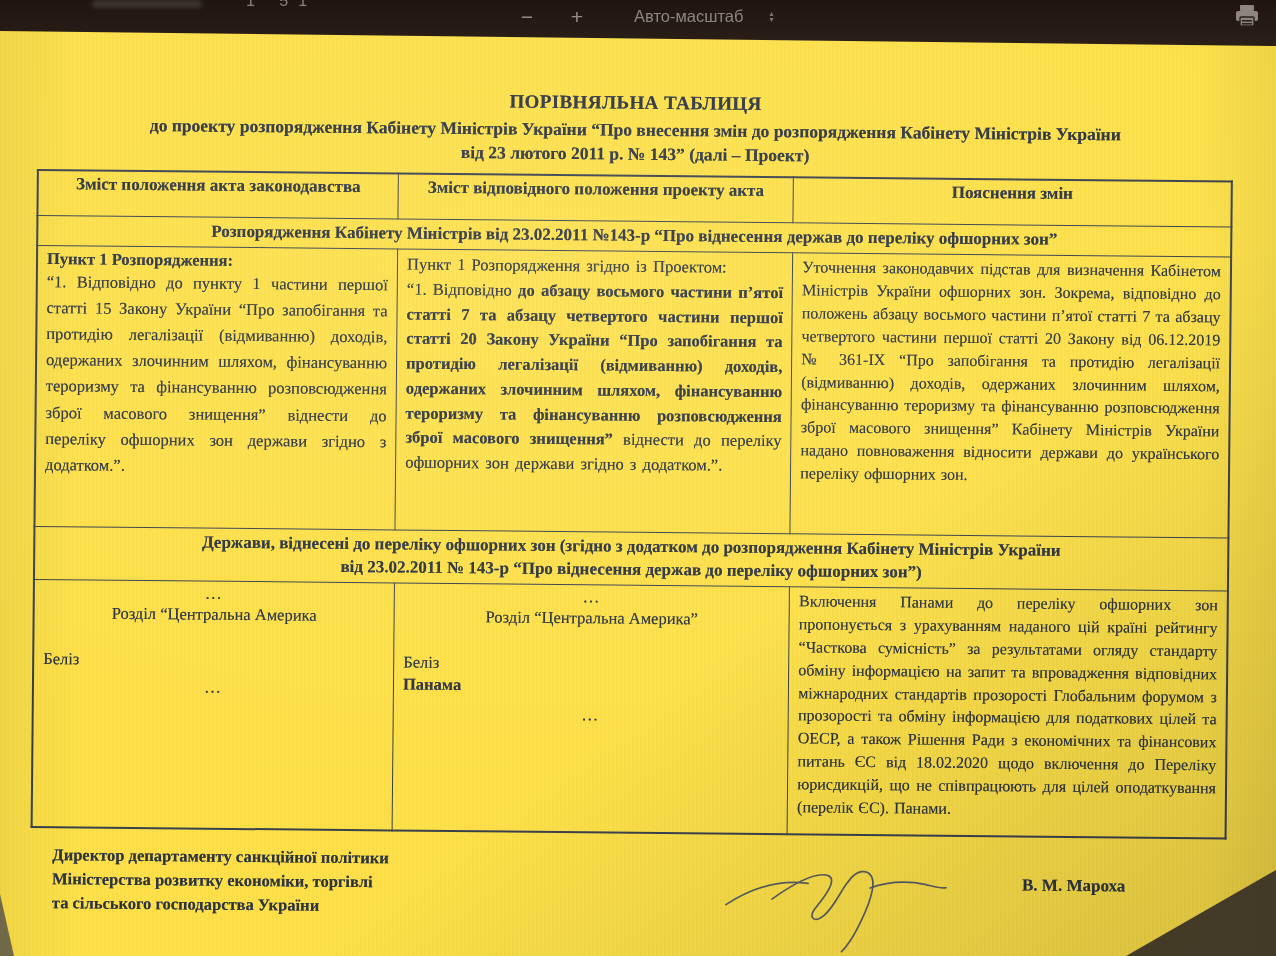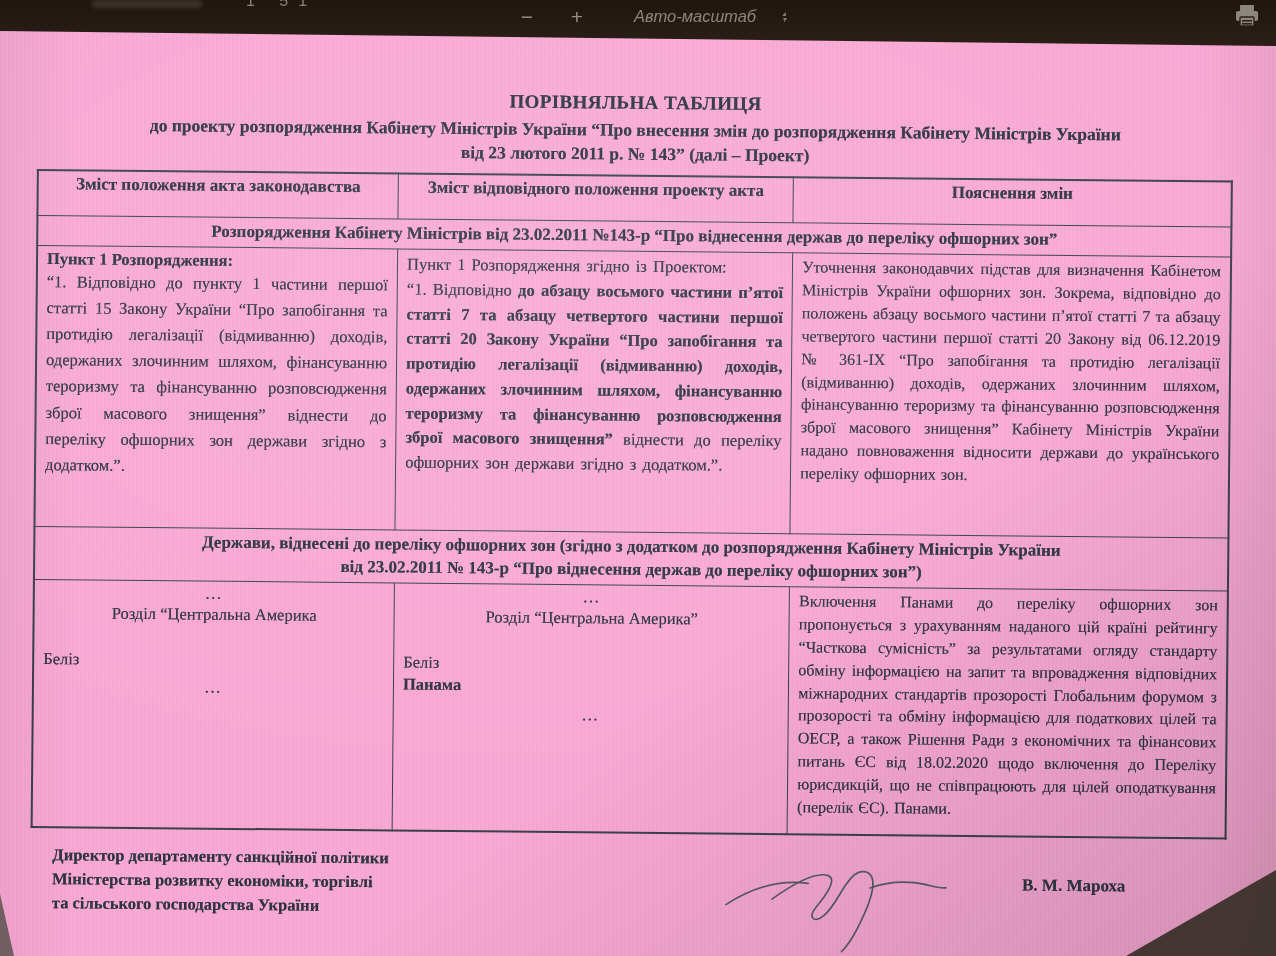--- a/index.html
+++ b/index.html
@@ -1,34 +1,34 @@
 <!DOCTYPE html>
 <html><head>
 <meta charset="utf-8">
 <style>
   html,body{margin:0;padding:0;background:#15100d;}
   .viewport{position:relative;width:1276px;height:956px;overflow:hidden;
-    background:#f9a8d4;font-family:"Liberation Sans",sans-serif;}
+    background:#fde047;font-family:"Liberation Sans",sans-serif;}
 
   
   .toolbar{position:absolute;top:0;left:0;width:1276px;height:50px;z-index:5;
     background:linear-gradient(to bottom,#20160f,#2c2019);
     clip-path:polygon(0 0,100% 0,100% 92%,0 62%);
     color:#8d867f;}
   .tb-item{position:absolute;}
   .page-indicator{left:246px;top:-8px;font-size:16px;letter-spacing:10px;
     color:#9a938c;opacity:.85;}
   .tb-smudge{left:92px;top:0px;width:110px;height:8px;border-radius:4px;
     background:#6e6760;opacity:.35;filter:blur(2px);}
   .zoom-btn{top:4px;width:34px;height:26px;text-align:center;line-height:24px;
     font-size:21px;color:#938c85;cursor:pointer;background:transparent;border:none;}
   .zoom-out{left:510px;}
   .zoom-in{left:560px;}
   .scale-select{left:634px;top:7px;font-size:16.5px;color:#8d867f;display:flex;
-    align-items:center;gap:26px;cursor:pointer;font-style:italic;}
+    align-items:center;gap:26px;cursor:pointer;}
   .select-arrows{display:flex;flex-direction:column;line-height:6px;font-size:8px;
     color:#7e7770;letter-spacing:0;}
   .print-btn{right:14px;top:4px;width:28px;height:26px;cursor:pointer;}
 
   
   .shade{position:absolute;inset:0;pointer-events:none;z-index:4;
     background:
       repeating-linear-gradient(90deg,rgba(0,0,0,0.012) 0 2px,rgba(255,255,255,0.014) 2px 4px),
       radial-gradient(130% 95% at 42% 30%,rgba(255,255,255,0.10),rgba(0,0,0,0) 55%),
       linear-gradient(to bottom right,rgba(0,0,0,0) 62%,rgba(22,18,14,0.16) 100%),

